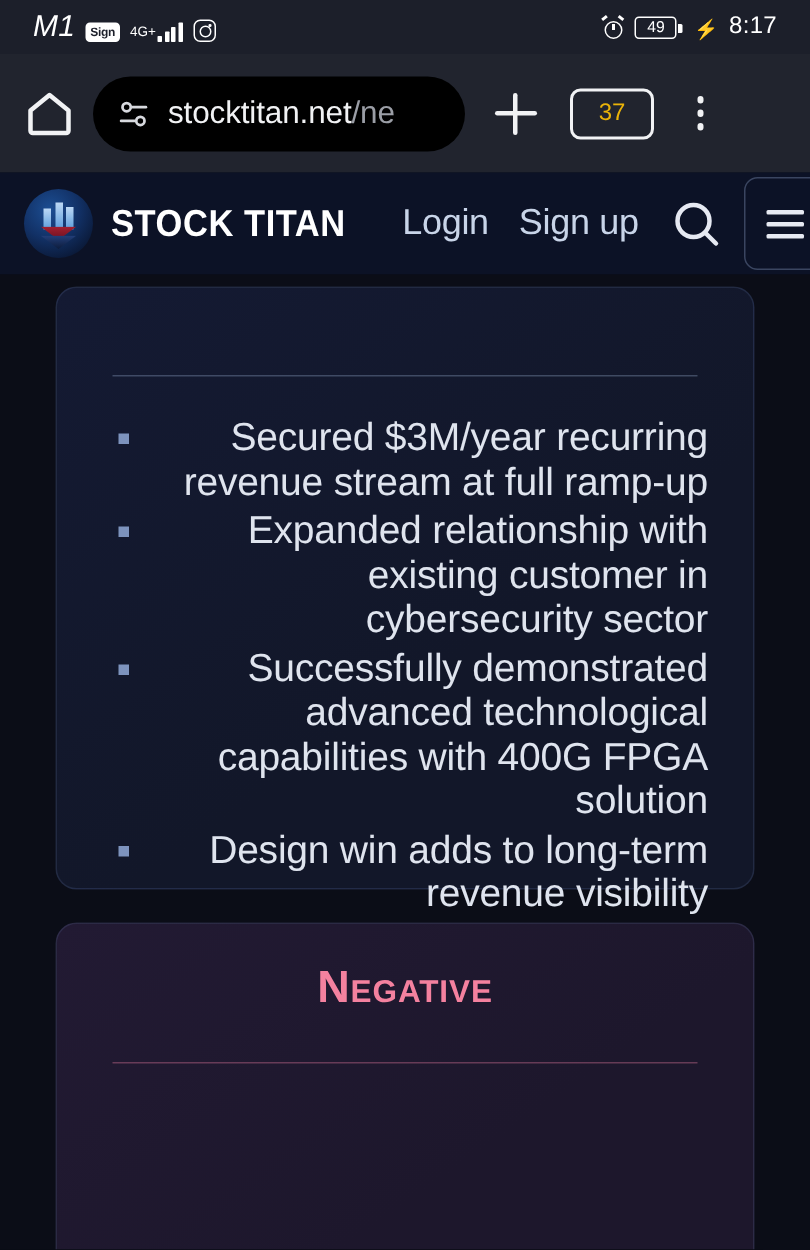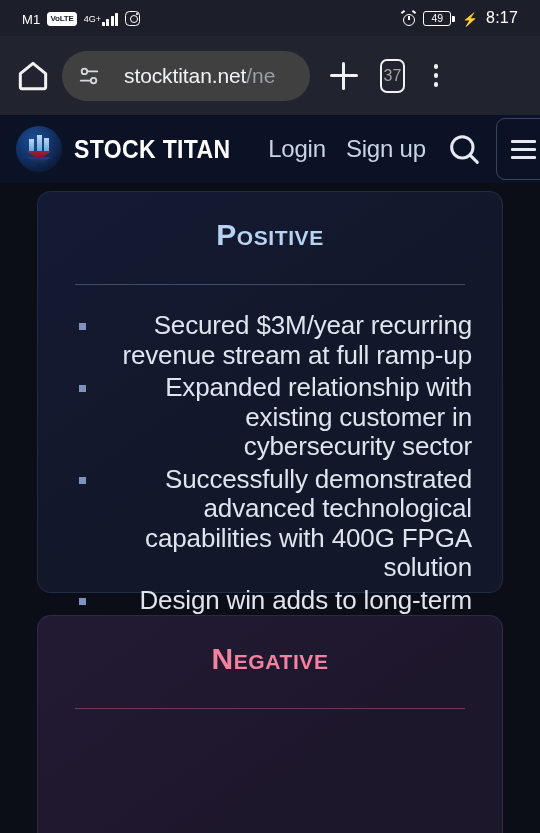--- a/index.html
+++ b/index.html
@@ -14,21 +14,21 @@
   #status-bar{
     height:36px; width:540px;
     background:#1c1f2a;
     display:flex; align-items:center;
     justify-content:space-between;
     padding:0 22px;
     color:#ffffff;
   }
   .sb-left{ display:flex; align-items:flex-end; gap:7px; }
   .sb-right{ display:flex; align-items:flex-end; gap:7px; }
-  .carrier{ font-size:13px; letter-spacing:.2px; color:#fff; line-height:1;}
+  .carrier{ font-size:20px; letter-spacing:.2px; color:#fff; line-height:1;font-style:italic;}
   .volte{
     border:1.5px solid #fff; border-radius:3px;
     font-size:8px; font-weight:bold; line-height:1;
     padding:2px 2px 1.5px 2px; color:#1c1f2a; background:#fff;
     letter-spacing:-.2px;
   }
   .net-wrap{ display:flex; align-items:flex-end; gap:1px; }
   .net-label{ font-size:9px; line-height:1; margin-bottom:2px; }
   .bars{ display:flex; align-items:flex-end; gap:1.5px; height:14px; }
   .bars i{ display:block; width:3px; background:#fff; border-radius:.5px; }
@@ -73,42 +73,42 @@
   .bolt{ font-size:13px; line-height:1; margin-left:1px;}
   .clock{ font-size:16px; line-height:1; letter-spacing:.2px; }
 
   
   #browser-bar{
     height:79px; width:540px; background:#21242e;
     display:flex; align-items:center; padding:0 14px; gap:10px;
   }
   .home-icon{ width:38px; height:38px; flex:none; }
   #omnibox{
-    flex:1 1 auto; height:50px; background:#404040; border-radius:25px;
-    display:flex; align-items:center; gap:24px; padding:0 16px;
+    flex:1 1 auto; height:50px; background:#000000; border-radius:25px;
+    display:flex; align-items:center; gap:12px; padding:0 16px;
     min-width:0; max-width:248px;
   }
   .tune-icon{ width:22px; height:22px; flex:none; }
   .url-text{
     font-size:21px; color:#f1f2f4; white-space:nowrap; overflow:hidden;
     letter-spacing:-.1px;
   }
   .url-text .dim{ color:#9b9ea6; }
   .plus-btn{
     width:40px; height:40px; flex:none; position:relative; margin-left:4px;
   }
   .plus-btn:before,.plus-btn:after{
     content:""; position:absolute; background:#f1f2f4; border-radius:2px;
   }
   .plus-btn:before{ left:6px; top:18.2px; width:28px; height:3.2px; }
   .plus-btn:after{ top:6px; left:18.2px; height:28px; width:3.2px; }
   .tabcount{
-    width:25px; height:34px; flex:none; border:2.6px solid #f1f2f4;
+    width:56px; height:34px; flex:none; border:2.6px solid #f1f2f4;
     border-radius:7px; display:flex; align-items:center; justify-content:center;
-    font-size:16px; color:#a3a3a3; margin-left:6px;
+    font-size:16px; color:#eab308; margin-left:6px;
   }
   .kebab{ width:30px; flex:none; display:flex; flex-direction:column;
           align-items:center; gap:4.5px; margin-left:6px;}
   .kebab i{ width:4.6px; height:4.6px; background:#f1f2f4; border-radius:50%; display:block;}
 
   
   #site-header{
     height:68px; width:540px; background:#0c1226;
     display:flex; align-items:center; padding:0 14px 0 16px; gap:0;
     position:relative;
@@ -187,21 +187,21 @@
   }
   .card.positive ul.bullets li:before{ background:#7d93bd; }
   .card.negative ul.bullets li:before{ background:#e0748f; }
 </style>
 </head>
 <body>
 
 <div id="status-bar">
   <div class="sb-left">
     <span class="carrier">M1</span>
-    <span class="volte">VoLTE</span>
+    <span class="volte">Sign</span>
     <span class="net-wrap">
       <span class="net-label">4G+</span>
       <span class="bars">
           <i></i>
           <i></i>
           <i></i>
           <i></i>
         </span>
     </span>
     <span class="ig"></span>
@@ -279,21 +279,20 @@
   <span class="burger">
       <i></i>
       <i></i>
       <i></i>
     </span>
 </div>
 
 <div id="page">
 
   <section class="card positive">
-    <div class="card-title">Positive</div>
     <div class="rule"></div>
     <ul class="bullets">
       <li>Secured $3M/year recurring revenue stream at full ramp-up</li>
       <li>Expanded relationship with existing customer in cybersecurity sector</li>
       <li>Successfully demonstrated advanced technological capabilities with 400G FPGA solution</li>
       <li>Design win adds to long-term revenue visibility</li>
     </ul>
   </section>
 
   <section class="card negative">

